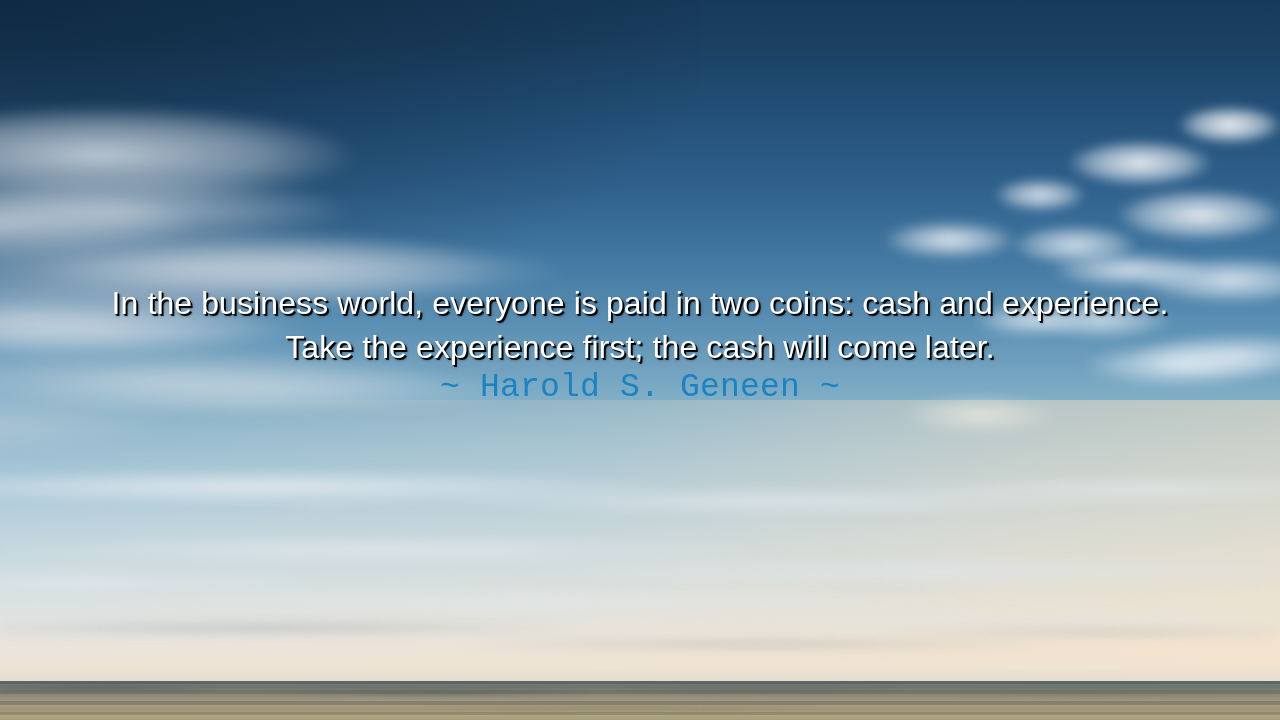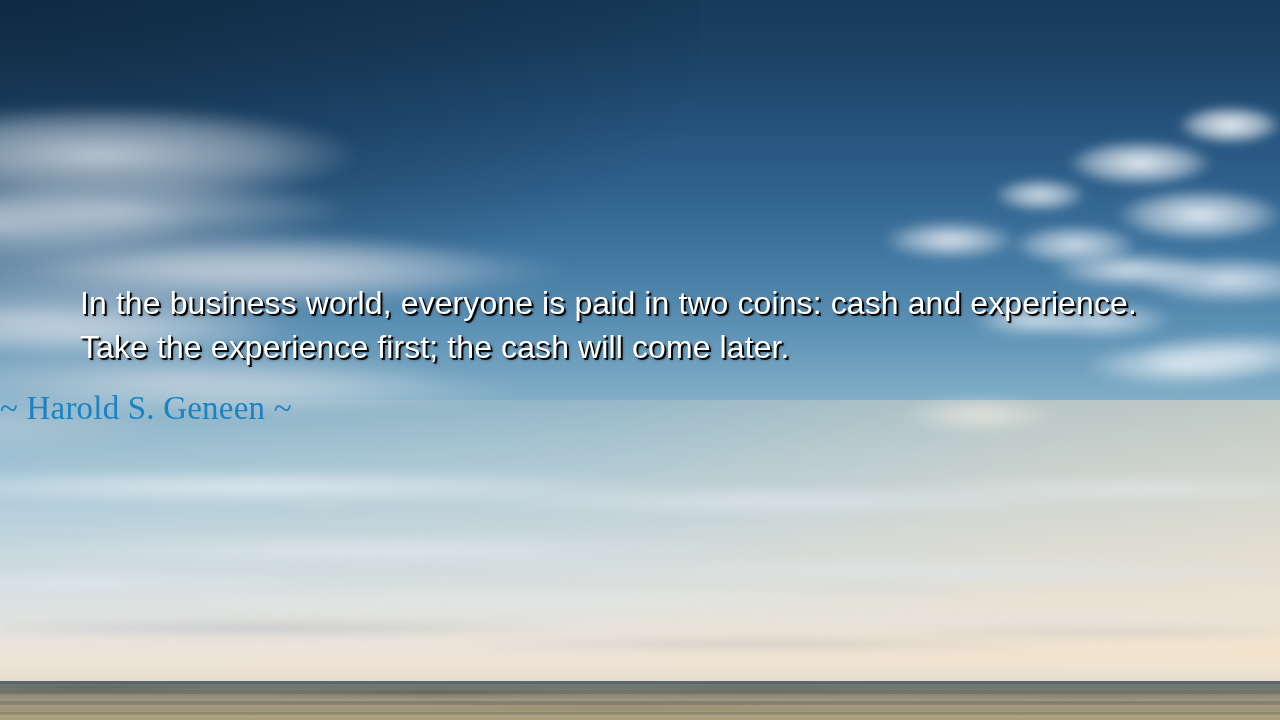--- a/index.html
+++ b/index.html
@@ -237,44 +237,43 @@
       radial-gradient(ellipse 240px 4px at 620px 26px, rgba(120,114,90,0.30) 0%, rgba(120,114,90,0) 84%);
     filter: blur(2px);
   }
 
   
   .quote-block {
     position: absolute;
     left: 0;
     top: 281px;
     width: 1280px;
-    text-align: left;
+    text-align: center;
   }
 
   .quote-text {
     display: block;
     width: 1120px;
     margin: 0 auto;
     color: #ffffff;
     font-family: "Liberation Sans", sans-serif;
     font-size: 32px;
     font-weight: 400;
     line-height: 44px;
     letter-spacing: 0.1px;
     text-shadow:
        2px 2px 0 rgba(0,0,0,0.92),
        1px 1px 0 rgba(0,0,0,0.60),
        2px 2px 3px rgba(0,0,0,0.45);
   }
 
   .quote-author {
     display: block;
-    margin-top: 20px;
     color: #1a83c4;
-    font-family: Liberation Serif, serif;
+    font-family: Liberation Mono, monospace;
     font-size: 33px;
     font-weight: 400;
     line-height: 38px;
     letter-spacing: 0.2px;
   }
 </style>
 </head>
 <body>
 
 <div id="scene">

